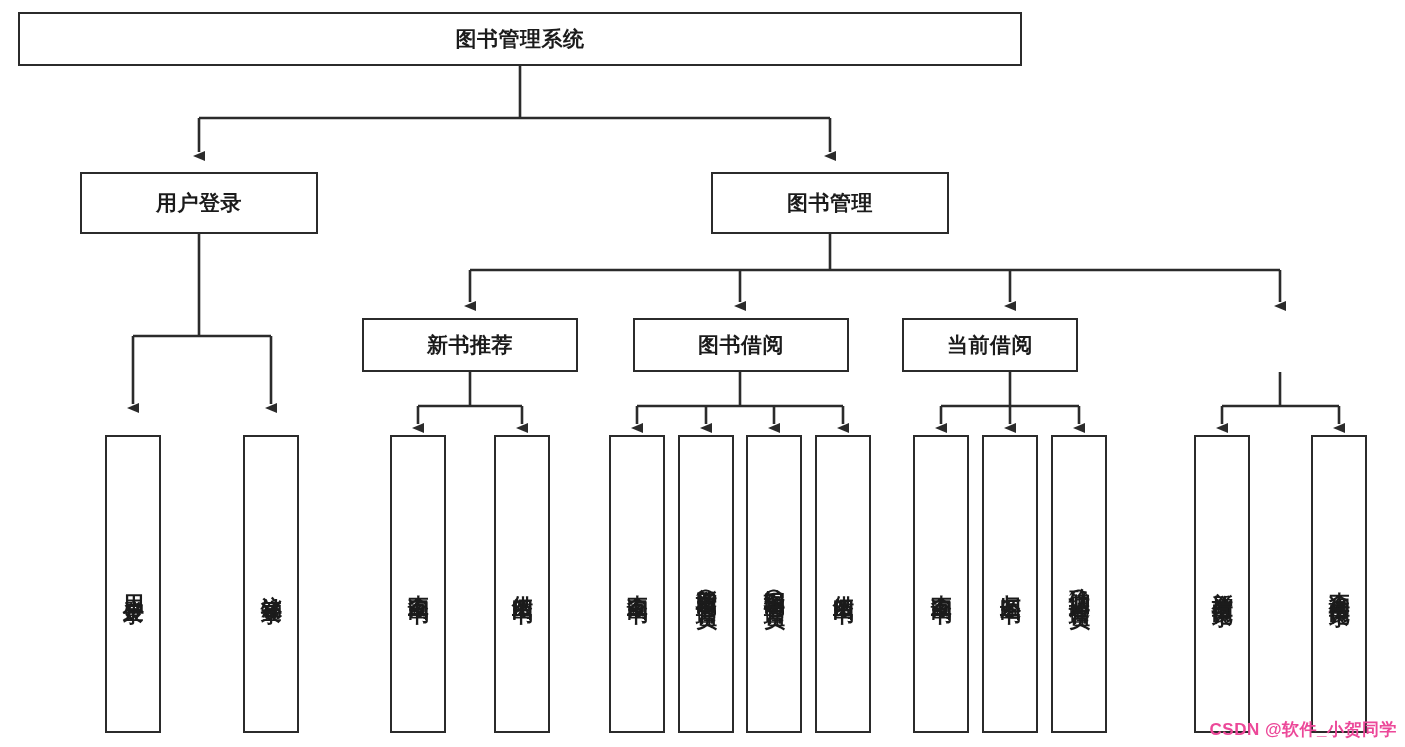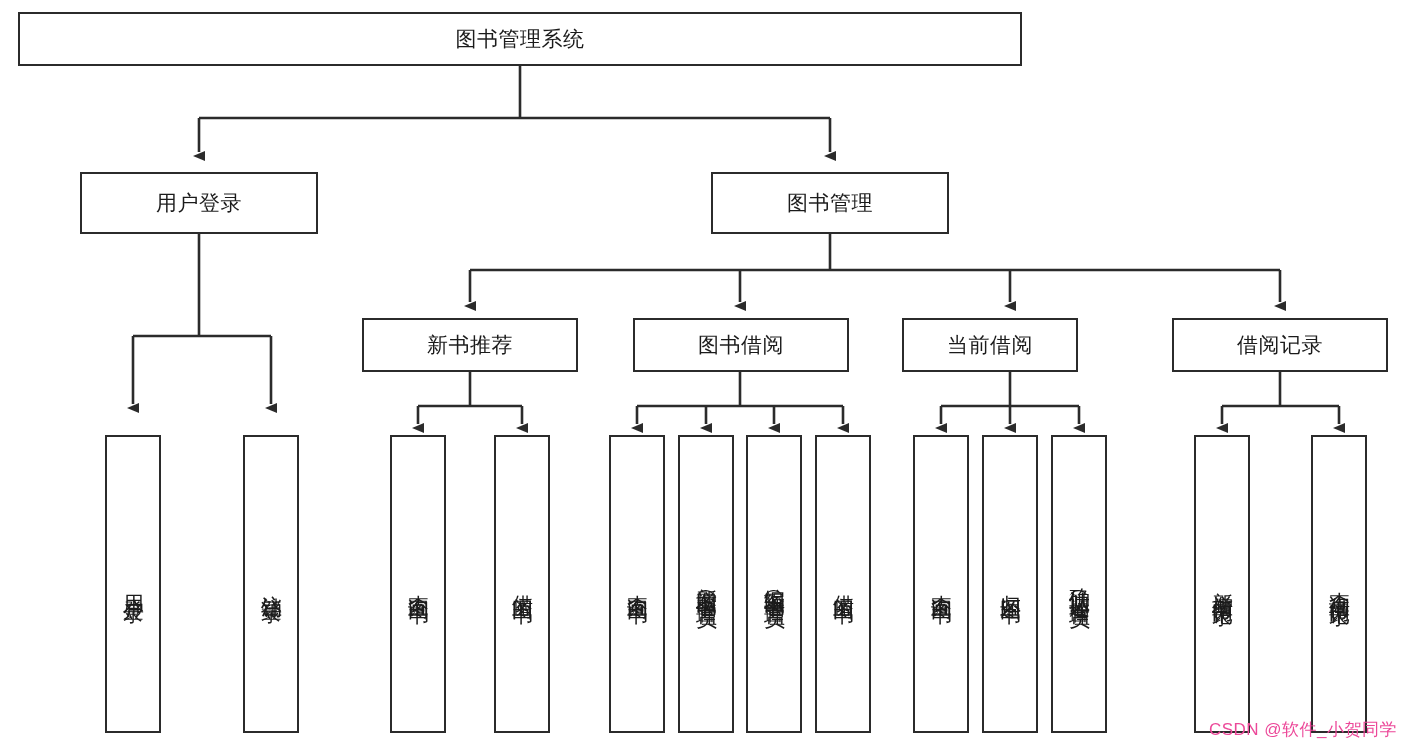--- a/index.html
+++ b/index.html
@@ -11,20 +11,21 @@
     width: 1405px;
     height: 747px;
     font-family: "Liberation Sans", "DejaVu Sans", sans-serif;
     position: relative;
     overflow: hidden;
   }
   #diagram-root {
     position: relative;
     width: 1405px;
     height: 747px;
+    font-weight: bold;
   }
   svg.connectors {
     position: absolute;
     left: 0;
     top: 0;
     width: 1405px;
     height: 747px;
     pointer-events: none;
   }
   .node {
@@ -126,21 +127,20 @@
   <div class="node horiz" style="left:80px; top:172px; width:238px; height:62px;">用户登录</div>
 
   <div class="node horiz" style="left:362px; top:318px; width:216px; height:54px;">新书推荐</div>
 
   <div class="node horiz" style="left:711px; top:172px; width:238px; height:62px;">图书管理</div>
 
   <div class="node horiz" style="left:633px; top:318px; width:216px; height:54px;">图书借阅</div>
 
   <div class="node horiz" style="left:902px; top:318px; width:176px; height:54px;">当前借阅</div>
 
-  <div class="node horiz" style="left:1172px; top:318px; width:216px; height:54px;">借阅记录</div>
 
   <div class="node vert" style="left:105px; top:435px; width:56px; height:298px;">用户登录</div>
 
   <div class="node vert" style="left:243px; top:435px; width:56px; height:298px;">注销登录</div>
 
   <div class="node vert" style="left:390px; top:435px; width:56px; height:298px;">查询图书</div>
 
   <div class="node vert" style="left:494px; top:435px; width:56px; height:298px;">借阅图书</div>
 
   <div class="node vert" style="left:609px; top:435px; width:56px; height:298px;">查询图书</div>

